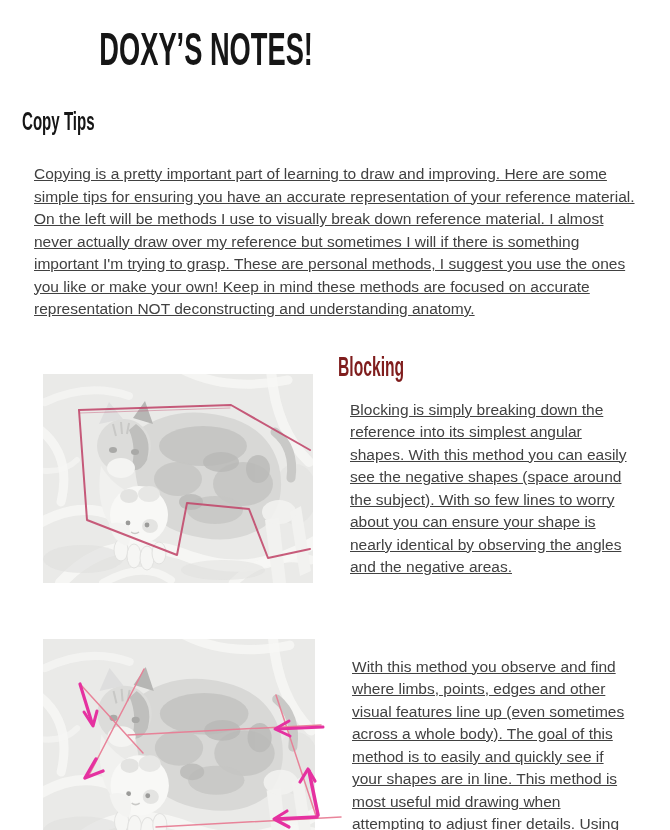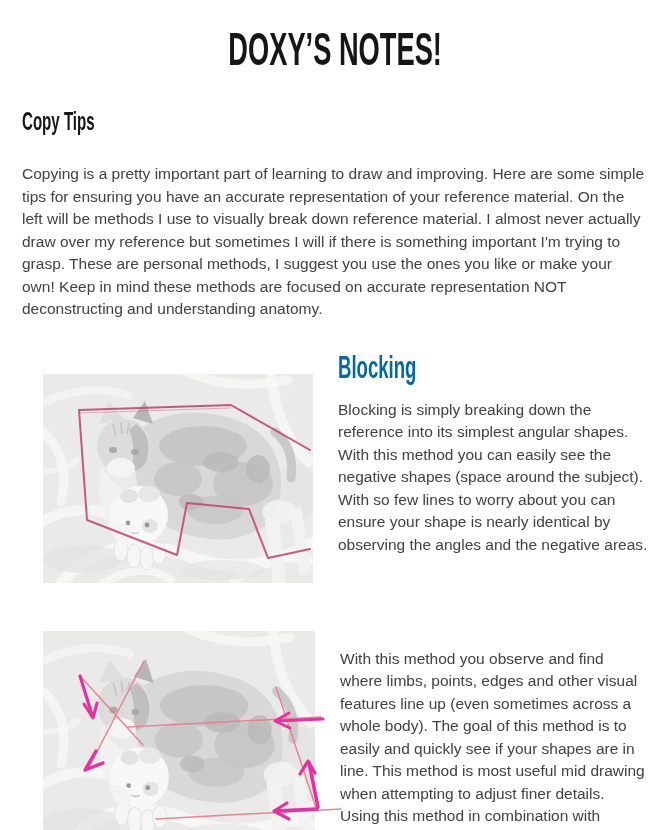--- a/index.html
+++ b/index.html
@@ -8,26 +8,26 @@
     font-family:"Liberation Sans", sans-serif;
     color:#414141;
     -webkit-font-smoothing:antialiased;
   }
   .page{padding:0 22px;height:830px;box-sizing:border-box;}
 
   
   .cond{display:inline-block;transform:scaleX(.58);transform-origin:left center;white-space:nowrap;}
   .cond-center{display:inline-block;transform:scaleX(.58);transform-origin:center center;white-space:nowrap;}
 
-  h1{margin:24px 0 0;text-align:center;font-size:47px;line-height:50px;
+  h1{margin:24px 0 0;text-align:left;font-size:47px;line-height:50px;
      font-weight:700;color:#161616;letter-spacing:0;}
   h2{margin:34px 0 2px;font-size:26px;line-height:27px;font-weight:700;color:#161616;}
-  h3{margin:-22px 0 0;font-size:32px;line-height:30px;font-weight:700;color:#0369a1;}
+  h3{margin:-22px 0 0;font-size:27px;line-height:30px;font-weight:700;color:#7f1d1d;}
 
-  p{font-size:15.5px;line-height:22.5px;margin:0;}
+  p{font-size:15.5px;line-height:22.5px;margin:12px;text-decoration:underline;}
   .intro{margin-top:28px;max-width:628px;}
 
   .row{display:flex;align-items:flex-start;padding-left:21px;}
   .row-1{margin-top:53px;}
   .row-2{margin-top:48px;}
   .fig{flex:none;}
   .fig svg{display:block;overflow:visible;}
   .col{margin-left:25px;flex:1;min-width:0;}
   .col p{margin-top:17px;}
 </style>

